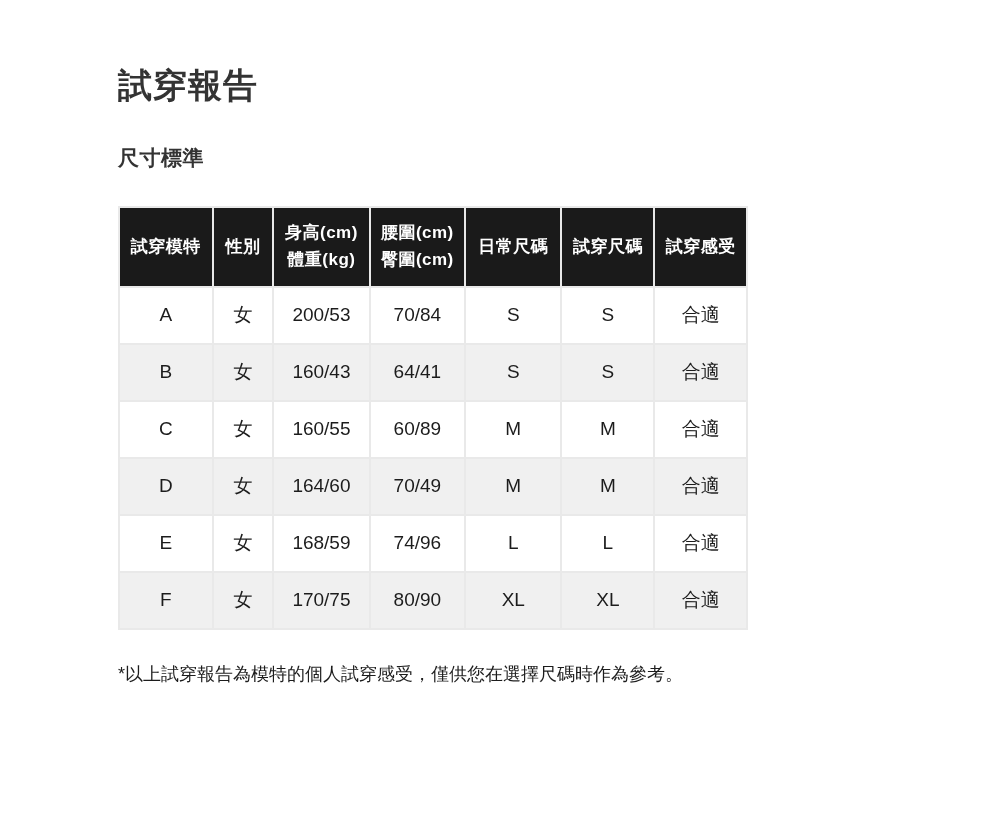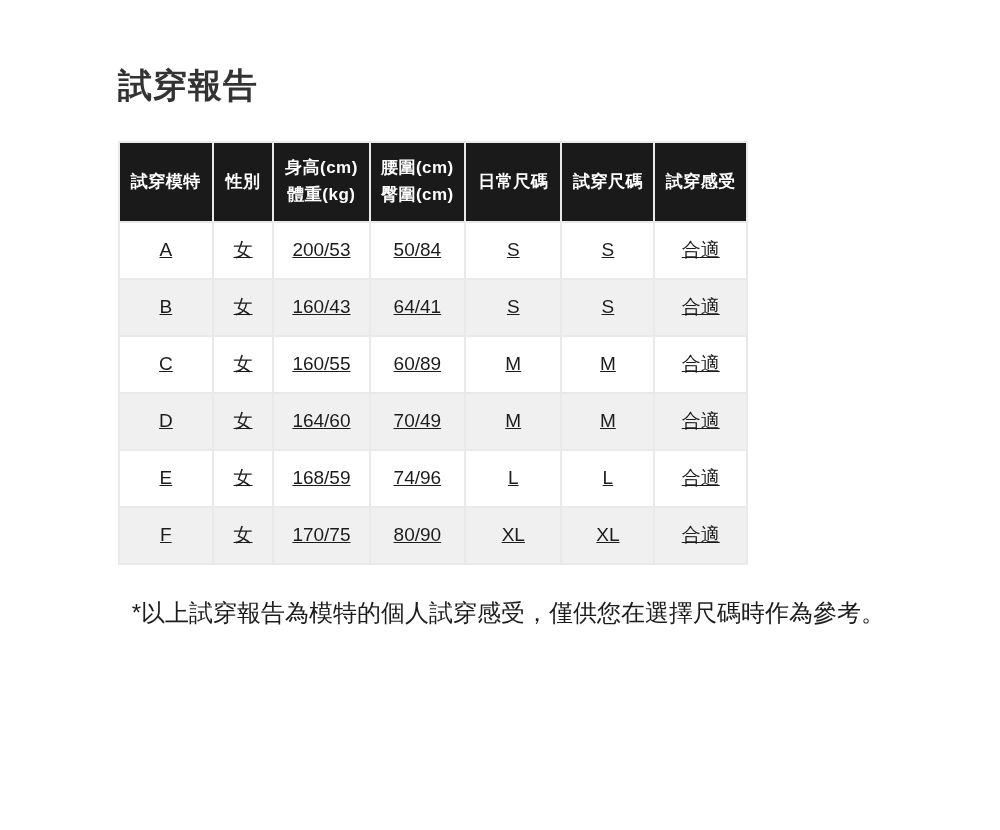--- a/index.html
+++ b/index.html
@@ -31,21 +31,20 @@
     line-height: 1.05;
     font-weight: bold;
     color: var(--heading-text, #333333);
     letter-spacing: 0.5px;
   }
   table.size-table {
     margin-top: 37px;
     width: 630px;
     border-collapse: collapse;
     table-layout: fixed;
-    text-decoration: underline;
   }
   .size-table col.c1 { width: 15.0%; }
   .size-table col.c2 { width: 9.7%; }
   .size-table col.c3 { width: 15.4%; }
   .size-table col.c4 { width: 15.3%; }
   .size-table col.c5 { width: 15.4%; }
   .size-table col.c6 { width: 14.9%; }
   .size-table col.c7 { width: 14.8%; }
   .size-table th, .size-table td {
     border: 2px solid var(--cell-border, #e9e9e9);
@@ -67,35 +66,35 @@
     font-size: 19px;
     font-weight: normal;
     color: var(--body-text, #1c1c1c);
     background: #ffffff;
   }
   .size-table tbody tr:nth-child(even) td {
     background: var(--row-stripe-bg, #f0f0f0);
   }
   p.note {
     margin: 34px 0 0 0;
-    font-size: 24px;
+    font-size: 18px;
     line-height: 1.2;
     color: var(--body-text, #1c1c1c);
-    text-align: right;
   }
   p.note.second {
     margin-top: 38px;
   }
 </style>
 </head>
 <body>
 
 <div class="page">
   <h1 class="report-title">試穿報告</h1>
 
+  <h2 class="section-title">尺寸標準</h2>
 
   <table class="size-table">
     <colgroup>
       <col class="c1">
         <col class="c2">
         <col class="c3">
         <col class="c4">
       <col class="c5">
         <col class="c6">
         <col class="c7">
@@ -125,21 +124,21 @@
           <th>
             <div>試穿感受</div>
           </th>
         </tr>
     </thead>
     <tbody id="table-body">
         <tr>
           <td>A</td>
           <td>女</td>
           <td>200/53</td>
-          <td>50/84</td>
+          <td>70/84</td>
           <td>S</td>
           <td>S</td>
           <td>合適</td>
         </tr>
         <tr>
           <td>B</td>
           <td>女</td>
           <td>160/43</td>
           <td>64/41</td>
           <td>S</td>

